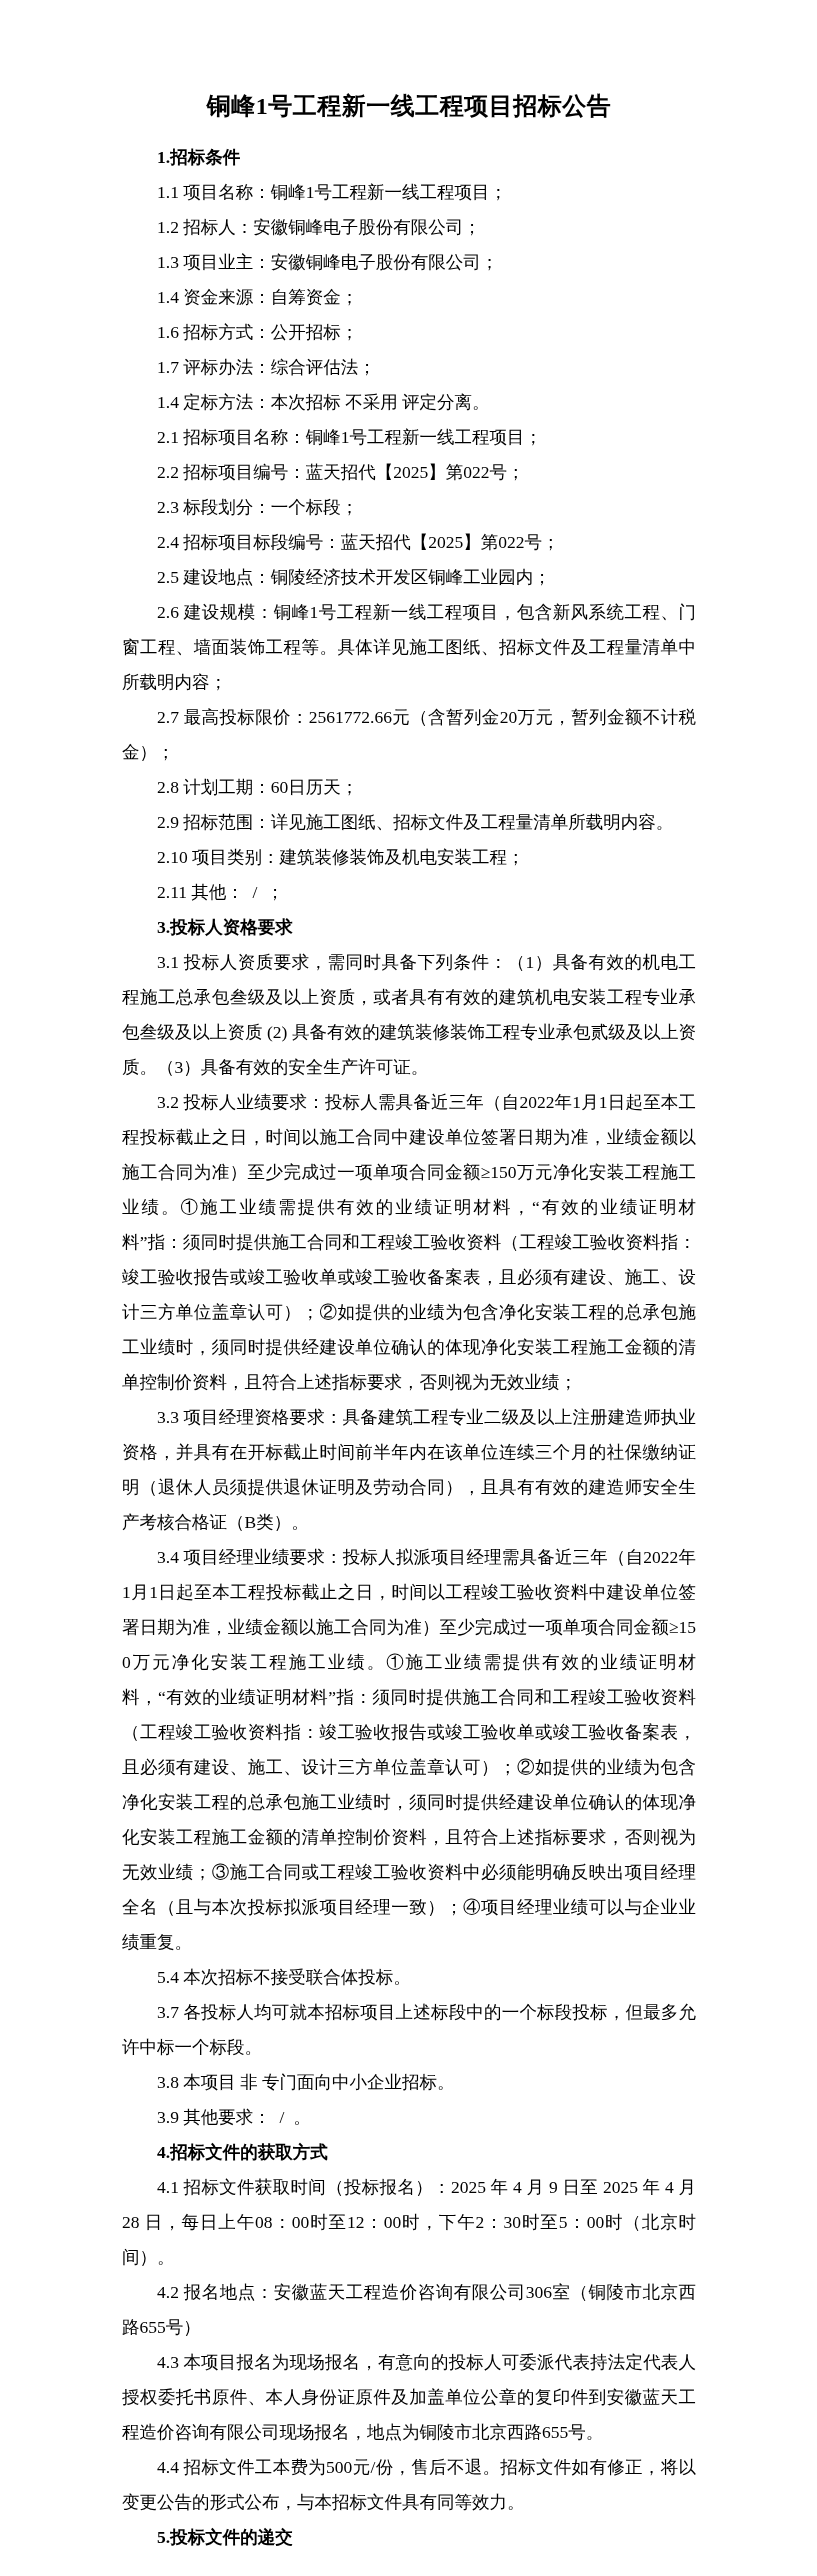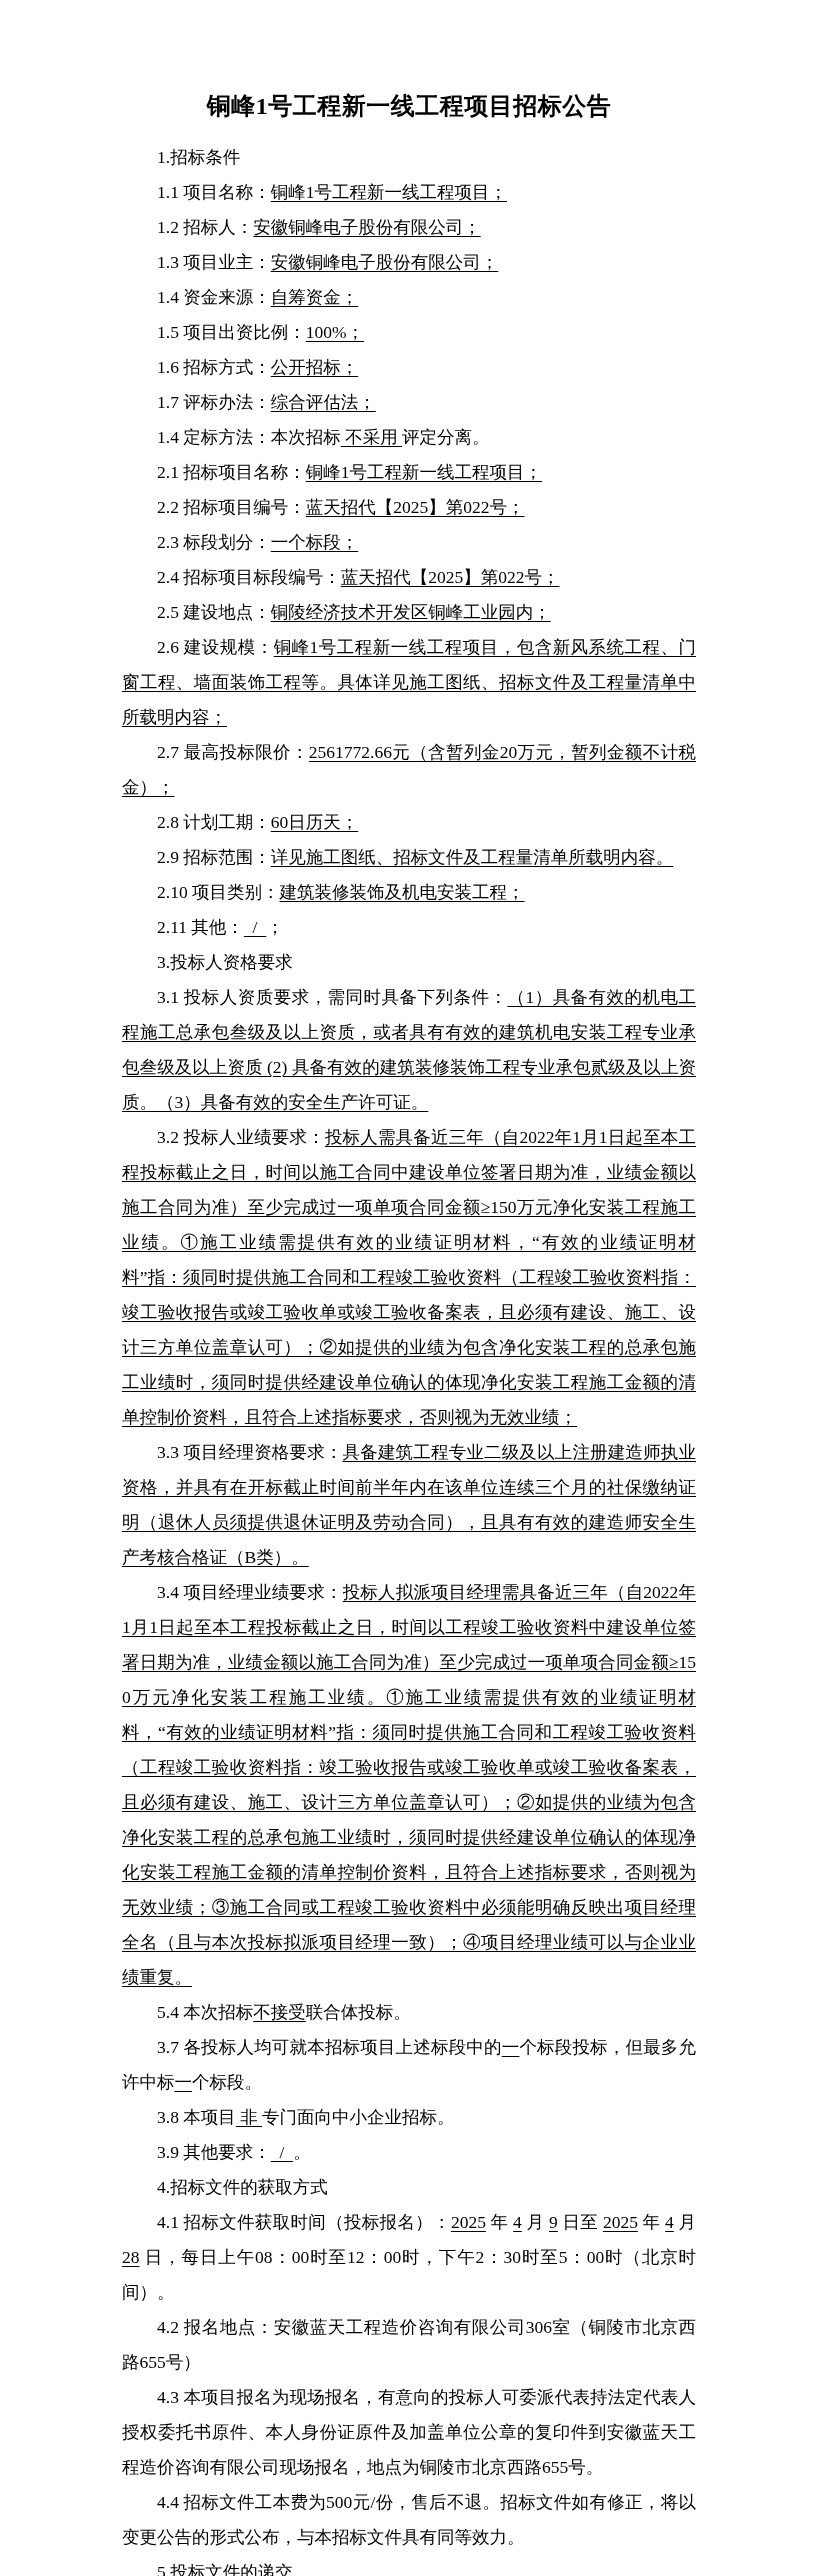--- a/index.html
+++ b/index.html
@@ -23,40 +23,38 @@
   }
   .doc-body { padding: 0 122px 31px 122px; }
   .block {
     margin: 0;
     font-size: 17.5px;
     line-height: 35px;
     text-align: justify;
     text-justify: inter-ideograph;
     word-break: break-all;
   }
-  .heading { font-weight: normal; }
+  .heading { font-weight: bold; }
   .para, .heading { text-indent: 35px; }
   .u {
-    text-decoration: underline;
     text-decoration-thickness: 1px;
     text-underline-offset: 3.1px;
   }
 </style>
 </head>
 <body>
 
 <div class="page">
   <h1 class="doc-title">铜峰1号工程新一线工程项目招标公告</h1>
   <div class="doc-body" id="doc-body">
       <p class="block heading">1.招标条件</p>
       <p class="block para"><span class="run">1.1 项目名称：</span><span class="u">铜峰1号工程新一线工程项目；</span></p>
       <p class="block para"><span class="run">1.2 招标人：</span><span class="u">安徽铜峰电子股份有限公司；</span></p>
       <p class="block para"><span class="run">1.3 项目业主：</span><span class="u">安徽铜峰电子股份有限公司；</span></p>
       <p class="block para"><span class="run">1.4 资金来源：</span><span class="u">自筹资金；</span></p>
-      <p class="block para"><span class="run">1.5 项目出资比例：</span><span class="u">100%；</span></p>
       <p class="block para"><span class="run">1.6 招标方式：</span><span class="u">公开招标；</span></p>
       <p class="block para"><span class="run">1.7 评标办法：</span><span class="u">综合评估法；</span></p>
       <p class="block para"><span class="run">1.4 定标方法：本次招标</span><span class="u">&nbsp;不采用&nbsp;</span><span class="run">评定分离。</span></p>
       <p class="block para"><span class="run">2.1 招标项目名称：</span><span class="u">铜峰1号工程新一线工程项目；</span></p>
       <p class="block para"><span class="run">2.2 招标项目编号：</span><span class="u">蓝天招代【2025】第022号；</span></p>
       <p class="block para"><span class="run">2.3 标段划分：</span><span class="u">一个标段；</span></p>
       <p class="block para"><span class="run">2.4 招标项目标段编号：</span><span class="u">蓝天招代【2025】第022号；</span></p>
       <p class="block para"><span class="run">2.5 建设地点：</span><span class="u">铜陵经济技术开发区铜峰工业园内；</span></p>
       <p class="block para"><span class="run">2.6 建设规模：</span><span class="u">铜峰1号工程新一线工程项目，包含新风系统工程、门窗工程、墙面装饰工程等。具体详见施工图纸、招标文件及工程量清单中所载明内容；</span></p>
       <p class="block para"><span class="run">2.7 最高投标限价：</span><span class="u">2561772.66元（含暂列金20万元，暂列金额不计税金）；</span></p>

